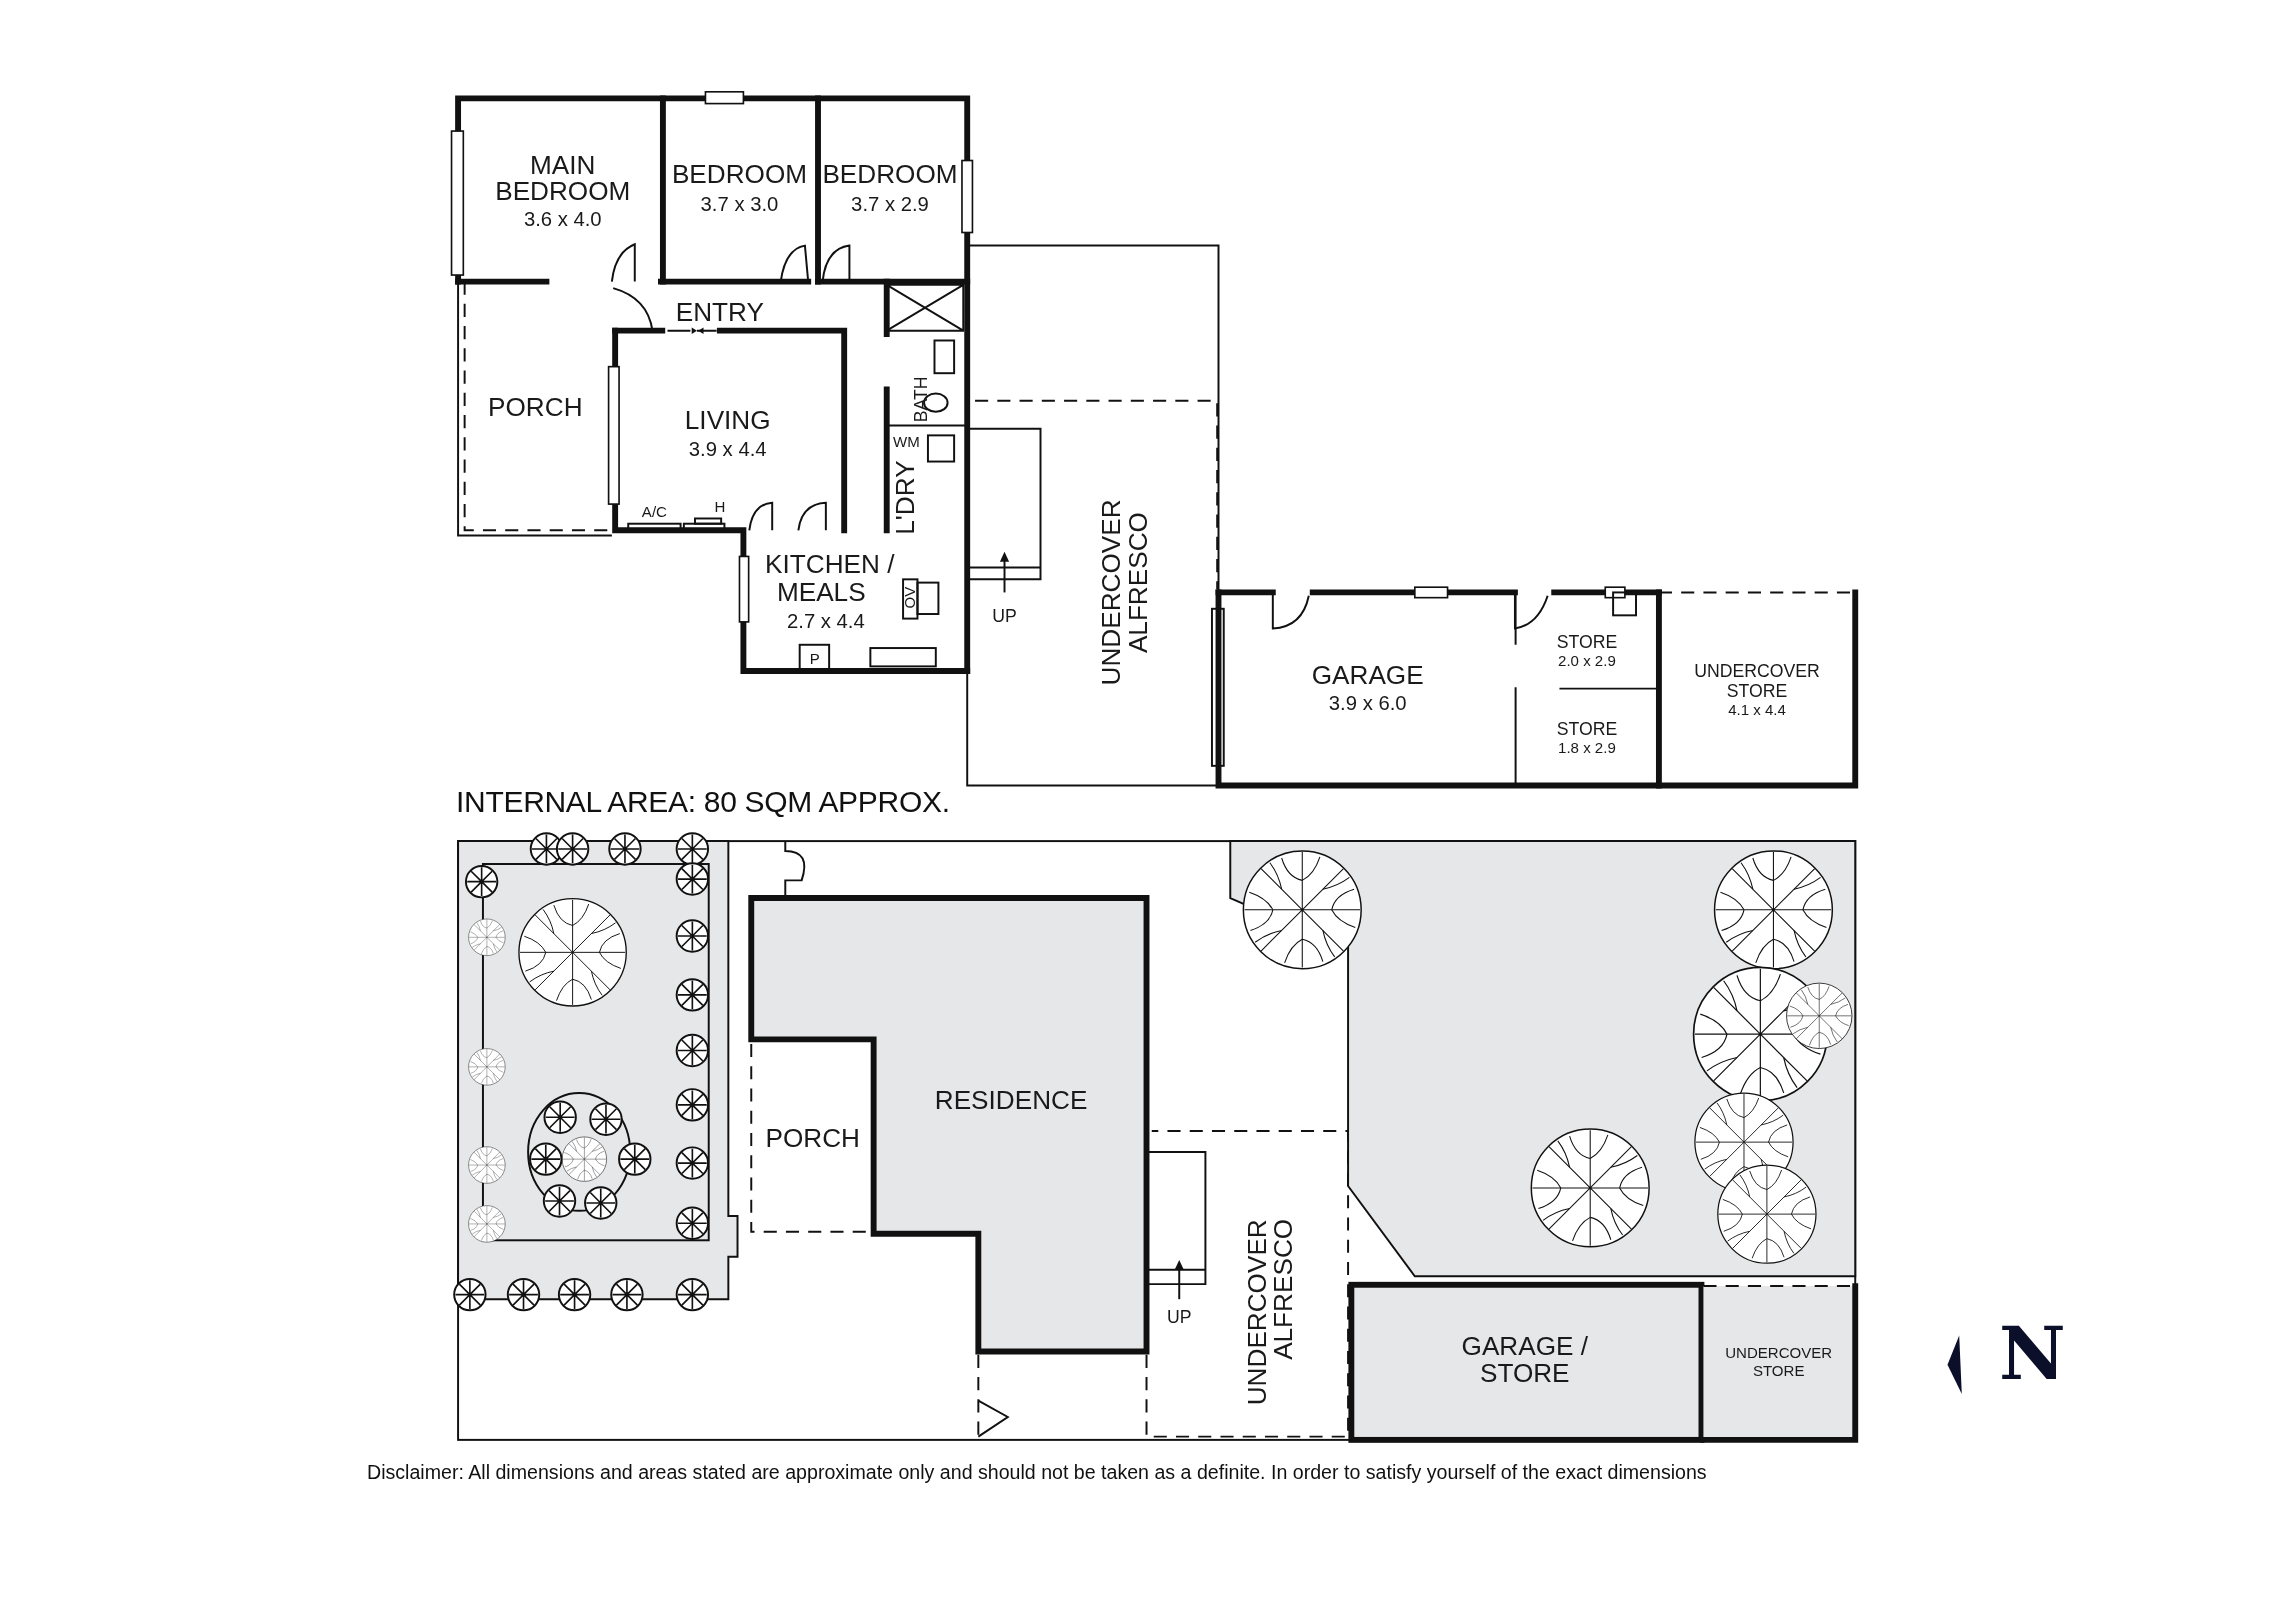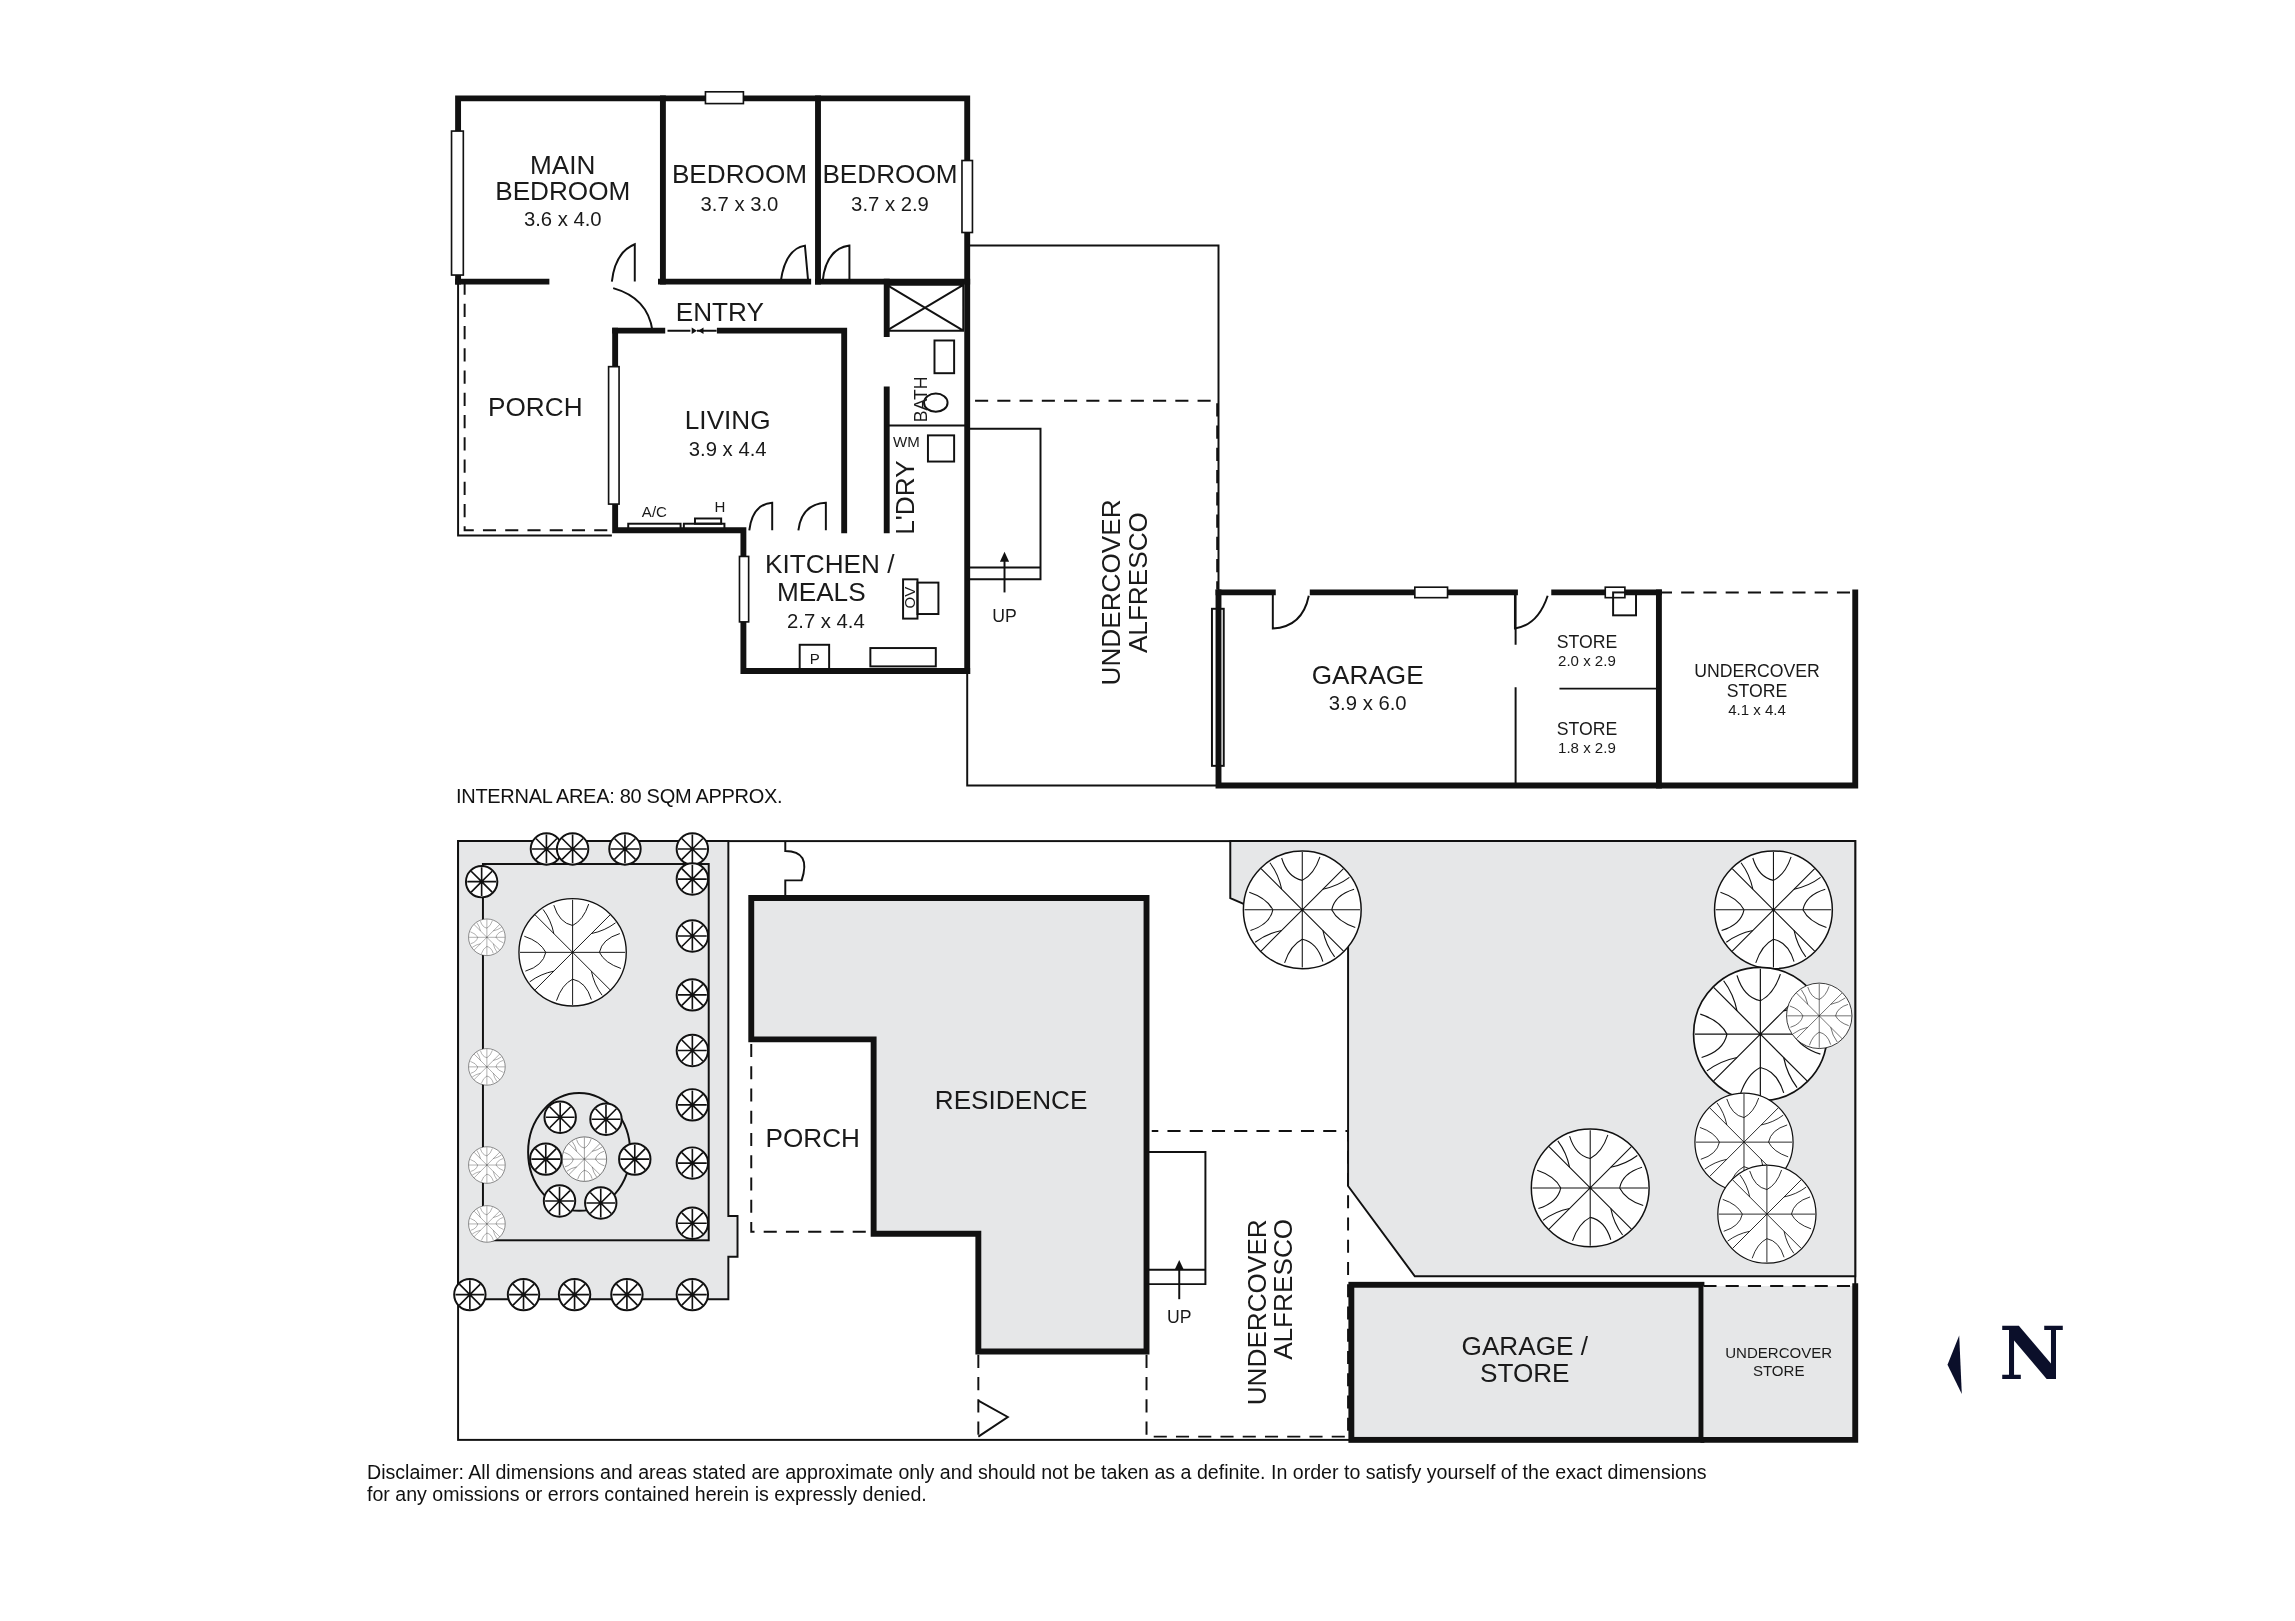--- a/index.html
+++ b/index.html
@@ -7,21 +7,21 @@
   svg{position:absolute;left:0;top:0;}
   .lbl{font-family:"Liberation Sans",sans-serif;fill:#1a1a1a;text-anchor:middle;}
   .room{font-size:40px;}
   .dim{font-size:31px;}
   .small{font-size:27px;}
   .tiny{font-size:23px;}
   .wall{stroke:#111;stroke-width:9;fill:none;stroke-linecap:square;}
   .thin{stroke:#111;stroke-width:3;fill:none;}
   .dash{stroke:#111;stroke-width:3;fill:none;stroke-dasharray:20 14;}
   .win{stroke:#111;stroke-width:2.5;fill:#fff;}
-  #area-title{position:absolute;left:456px;top:785px;font-size:20px;letter-spacing:-0.3px;}
+  #area-title{position:absolute;left:456px;top:785px;font-size:30px;letter-spacing:-0.3px;}
   #disclaimer{position:absolute;left:367px;top:1461px;width:1532px;text-align:left;font-size:19.6px;line-height:22px;}
   #north{position:absolute;left:1941px;top:1322px;width:118px;height:79px;}
   #north-letter{position:absolute;left:58px;top:-5.2px;font-family:"DejaVu Serif","Liberation Serif",serif;font-weight:bold;font-size:73px;color:#0b0f2a;line-height:1;}
 </style>
 </head>
 <body>
 
 <div>
 <svg width="2295" height="1622" viewBox="0 0 3507 2478">
   <defs>
@@ -216,15 +216,14 @@
 
 <div id="north">
   <svg width="39" height="79" style="position:absolute;left:0;top:0;" viewBox="0 0 60 120">
   <polygon points="28,20 10,65 32,110" fill="#0b0f2a"></polygon>
   </svg>
   <div id="north-letter">N</div>
 </div>
 
 <div id="disclaimer">
   <div>Disclaimer: All dimensions and areas stated are approximate only and should not be taken as a definite. In order to satisfy yourself of the exact dimensions</div>
-  <div>for any omissions or errors contained herein is expressly denied.</div>
 </div>
 
 
 </body></html>

